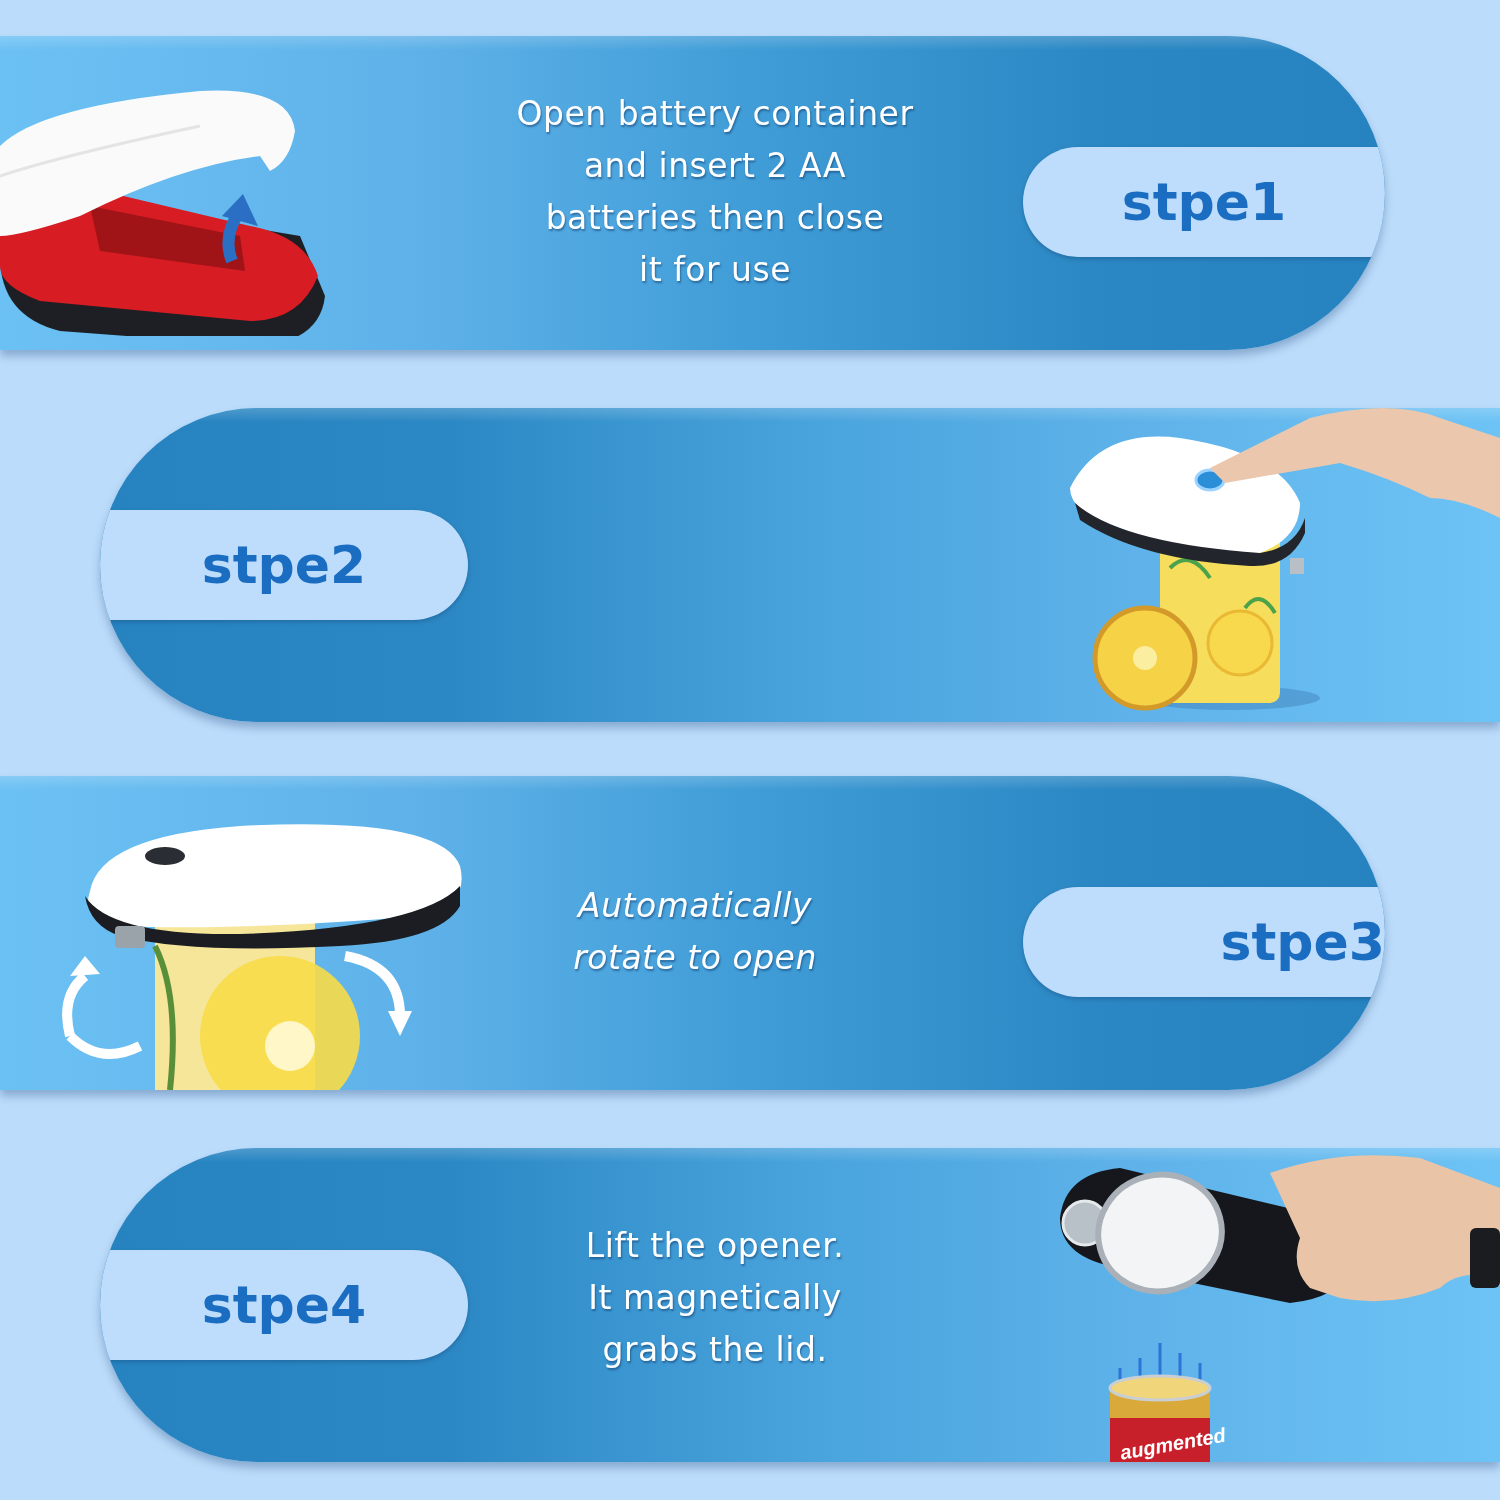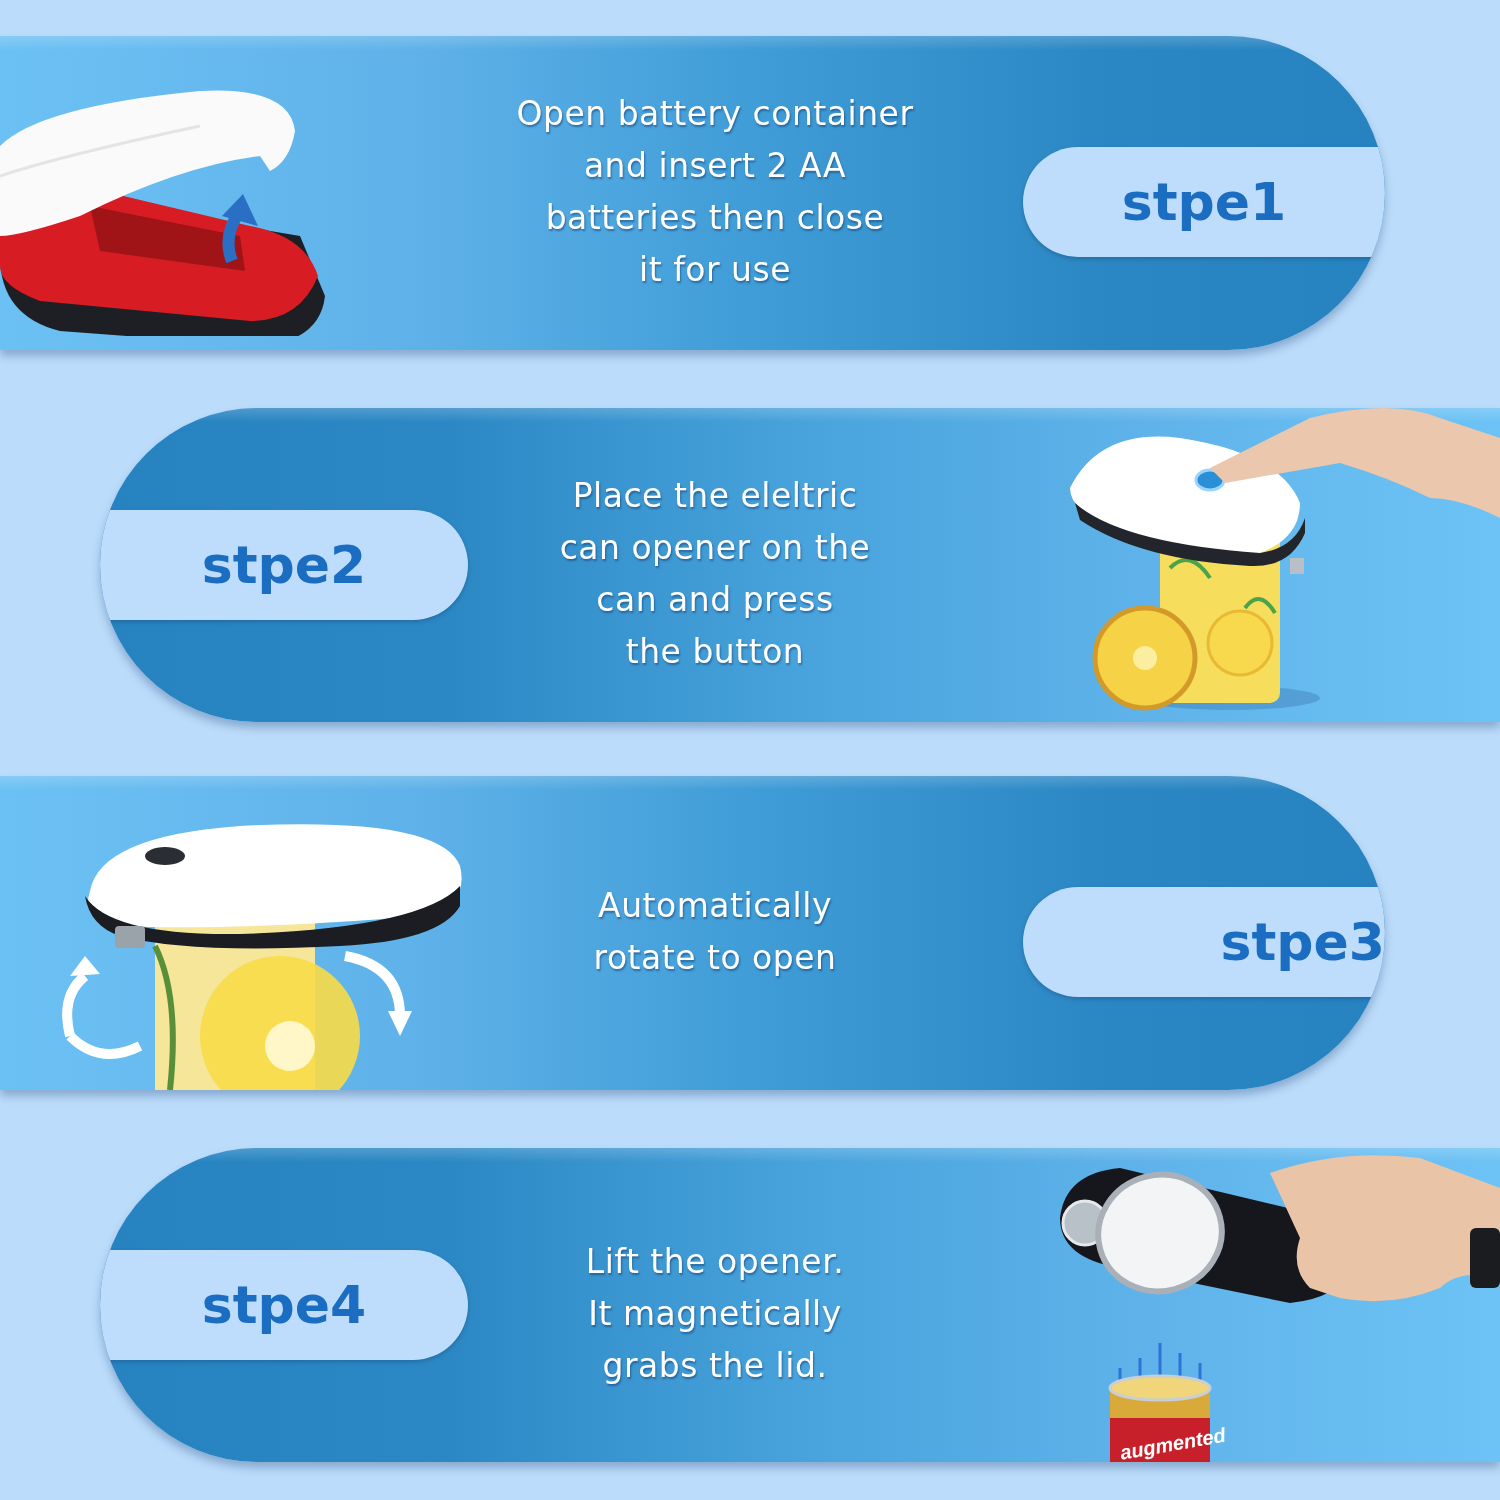--- a/index.html
+++ b/index.html
@@ -37,24 +37,20 @@
 it for use</div>
   <div class="pill right" style="top:103px;">
     <span>stpe1</span>
   </div>
 </div>
 
 <div class="band left-round" style="top:408px;">
   <div class="pill left" style="top:102px;justify-content:center;">
     <span>stpe2</span>
   </div>
-  <div class="step-text" style="left:320px;top:62px;width:590px;">Place the eleltric
-can opener on the
-can and press
-the button</div>
   <svg class="illus" style="left:960px;top:0;" width="440" height="314" viewBox="0 0 440 314">
     <ellipse cx="170" cy="290" rx="90" ry="12" fill="rgba(30,80,140,0.25)"></ellipse>
     <rect x="100" y="120" width="120" height="175" rx="10" fill="#f6dd5c"></rect>
     <ellipse cx="160" cy="125" rx="60" ry="12" fill="#cfd6dc"></ellipse>
     <path d="M110 160 Q130 140 150 170 M185 200 Q200 180 215 205" stroke="#4aa24a" stroke-width="4" fill="none"></path>
     <circle cx="180" cy="235" r="32" fill="#f8d84c" stroke="#e9b933" stroke-width="3"></circle>
     <circle cx="85" cy="250" r="50" fill="#f5d246" stroke="#d39a2a" stroke-width="5"></circle>
     <circle cx="85" cy="250" r="12" fill="#fbeea0"></circle>
     <path d="M10 80 Q40 20 120 30 Q220 45 240 95 Q240 130 200 145 Q120 150 60 120 Q10 105 10 80 Z" fill="#ffffff"></path>
     <path d="M15 95 Q60 135 200 145 Q235 140 245 110 L245 125 Q230 160 190 158 Q80 152 20 112 Z" fill="#22252b"></path>
@@ -73,32 +69,32 @@
     <path d="M50 95 Q60 40 200 30 Q400 20 420 70 Q430 110 380 120 Q200 135 80 130 Q40 125 50 95 Z" fill="#ffffff"></path>
     <path d="M45 100 Q70 140 200 138 Q380 132 420 90 L420 110 Q400 145 300 150 Q150 158 80 140 Q50 130 45 100 Z" fill="#1b1d22"></path>
     <ellipse cx="125" cy="60" rx="20" ry="9" fill="#2a2d33"></ellipse>
     <rect x="75" y="130" width="30" height="22" rx="4" fill="#9aa2aa"></rect>
     <path d="M30 240 Q20 200 45 180" stroke="#fff" stroke-width="10" fill="none"></path>
     <polygon points="30,180 60,178 45,160" fill="#fff"></polygon>
     <path d="M100 250 Q60 270 30 240" stroke="#fff" stroke-width="10" fill="none"></path>
     <path d="M305 160 Q360 170 360 220" stroke="#fff" stroke-width="10" fill="none"></path>
     <polygon points="348,215 372,215 360,240" fill="#fff"></polygon>
   </svg>
-  <div class="step-text" style="left:420px;top:104px;width:590px;">Automatically
+  <div class="step-text" style="left:400px;top:104px;width:590px;font-style:italic;">Automatically
 rotate to open</div>
   <div class="pill right" style="top:103px;justify-content:flex-end;">
     <span>stpe3</span>
   </div>
 </div>
 
 <div class="band left-round" style="top:1148px;">
   <div class="pill left" style="top:102px;">
     <span>stpe4</span>
   </div>
-  <div class="step-text" style="left:320px;top:88px;width:590px;text-align:center;">Lift the opener.
+  <div class="step-text" style="left:320px;top:72px;width:590px;text-align:center;">Lift the opener.
 It magnetically
 grabs the lid.</div>
   <svg class="illus" style="left:940px;top:0;" width="460" height="314" viewBox="0 0 460 314">
     <path d="M20 70 Q25 25 80 20 L290 70 Q320 85 310 120 Q300 150 250 155 L80 120 Q20 110 20 70 Z" fill="#15171c"></path>
     <circle cx="45" cy="75" r="22" fill="#b9c1c8" stroke="#e5e9ec" stroke-width="3"></circle>
     <ellipse cx="120" cy="85" rx="62" ry="58" fill="#f3f4f6" stroke="#a9b0b7" stroke-width="6" transform="rotate(-15 120 85)"></ellipse>
     <path d="M230 25 Q300 0 380 10 L460 40 L460 130 Q420 120 400 140 Q350 160 300 150 L270 140 Q250 120 260 90 Z" fill="#eac4a6"></path>
     <rect x="430" y="80" width="30" height="60" rx="6" fill="#1a1c20"></rect>
     <g stroke="#2d74d6" stroke-width="3" fill="#2d74d6">
       <line x1="120" y1="230" x2="120" y2="195"></line>

